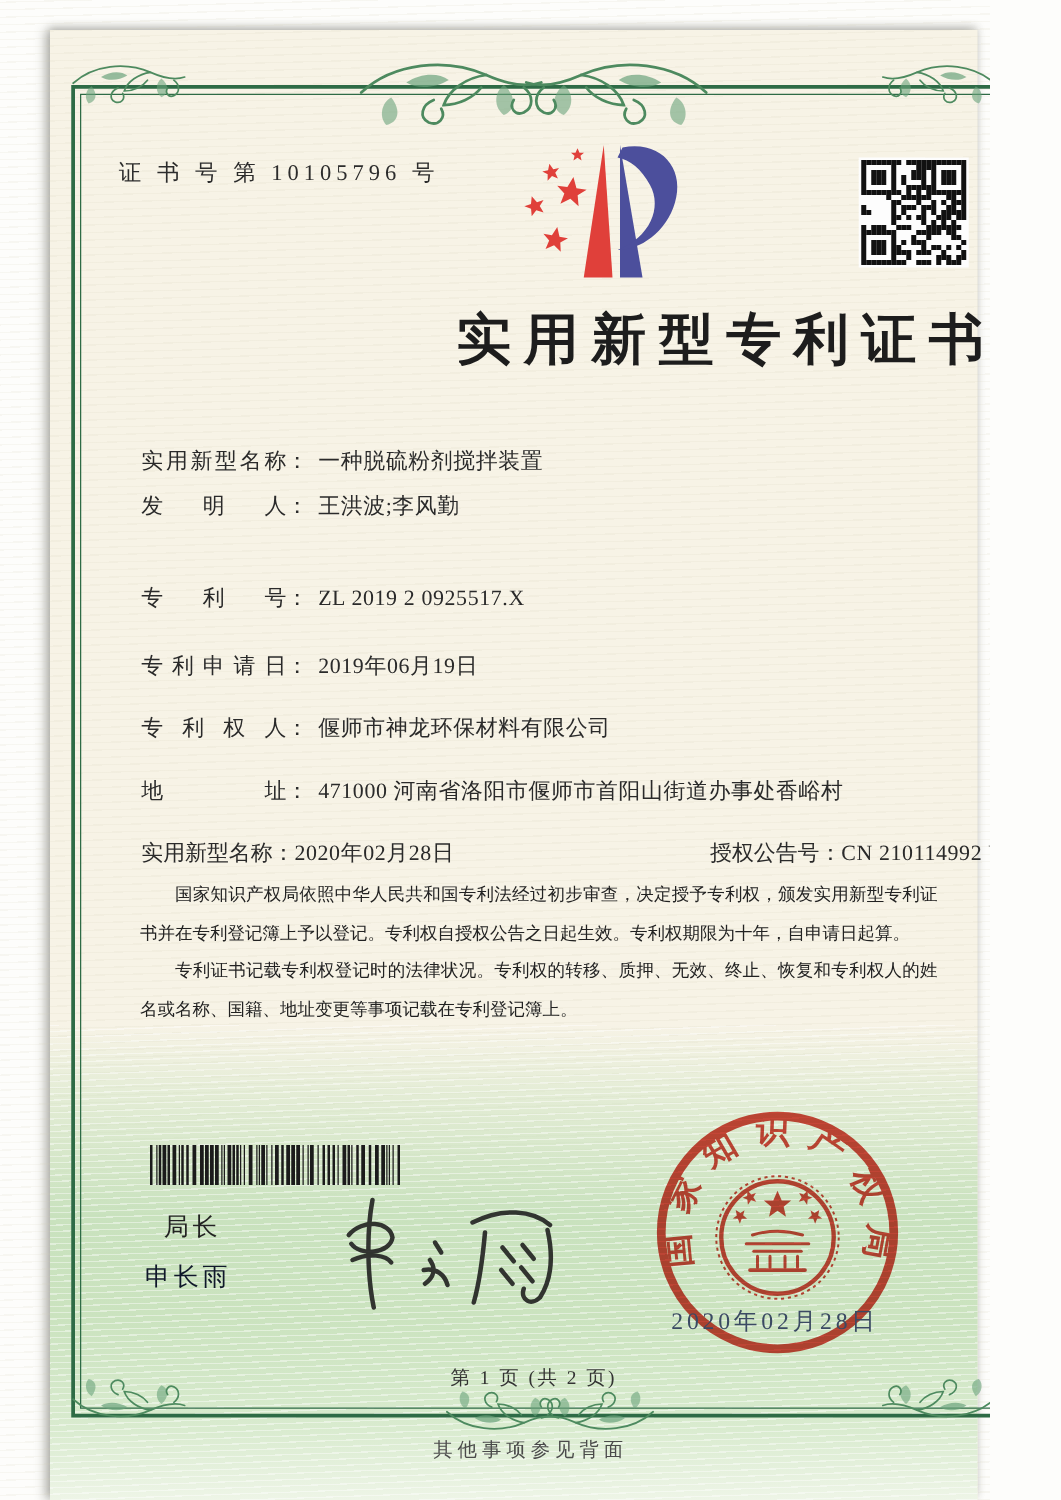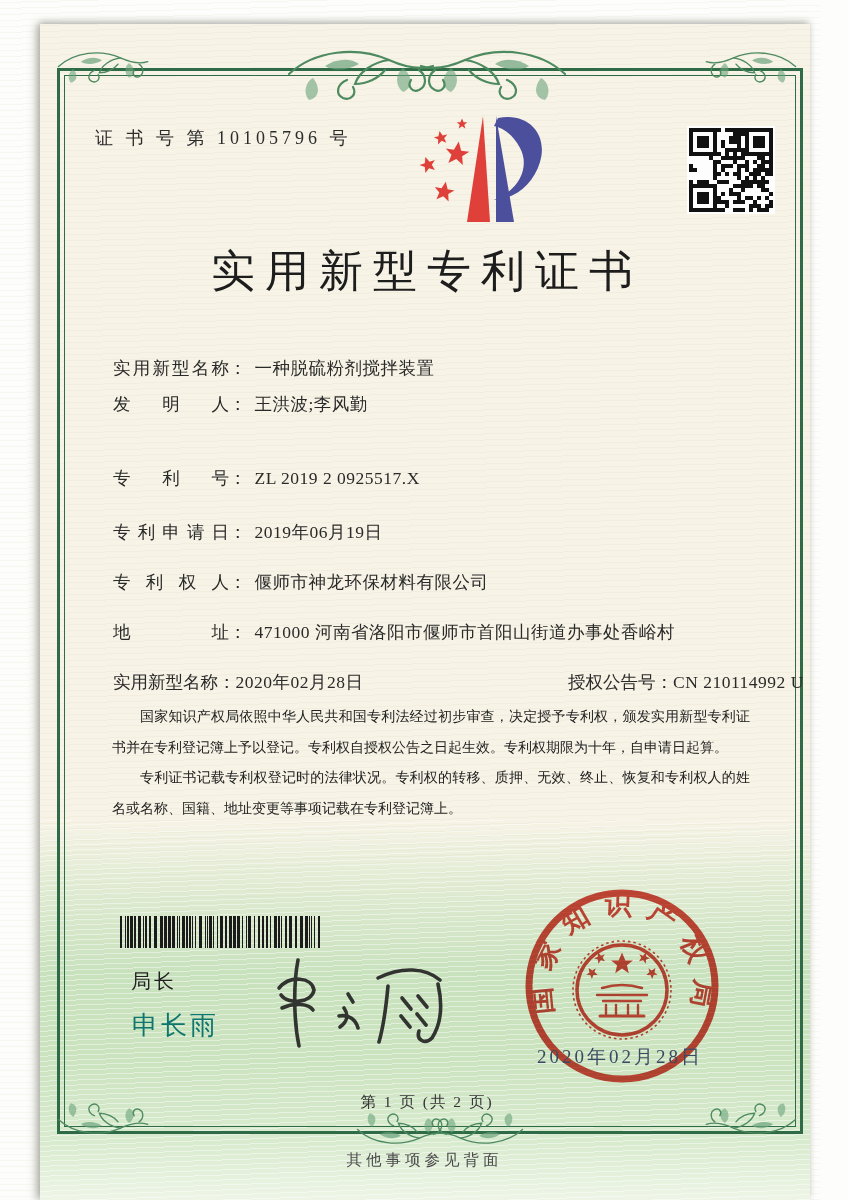--- a/index.html
+++ b/index.html
@@ -1,56 +1,56 @@
 <!DOCTYPE html>
 <html><head>
 <meta charset="utf-8">
 <style>
   html,body{margin:0;padding:0;}
   body{width:849px;height:1200px;background:#fdfdfb;font-family:"Liberation Serif","DejaVu Serif",serif;}
-  .page{position:relative;width:792px;height:1200px;overflow:hidden;padding-left:28px;}
+  .page{position:relative;width:792px;height:1200px;overflow:hidden;}
   .paper{position:absolute;left:40px;top:24px;right:10px;bottom:0;
          background:#f7f3e6;
          box-shadow:-4px 0 8px rgba(60,60,50,.35), 0 -3px 6px rgba(60,60,50,.18);}
   .paper-texture{position:absolute;inset:0;
      background:repeating-linear-gradient(-1.5deg, rgba(210,205,180,.14) 0 1px, transparent 1px 6px);}
   .green-band{position:absolute;left:40px;right:10px;top:820px;height:380px;
      background:linear-gradient(to bottom, rgba(207,230,197,0) 0%, rgba(203,228,192,.45) 15%,
         rgba(193,223,183,.85) 40%, #cbe3bf 62%, #d9ebcf 85%, #eef5e7 100%);}
   .green-waves{position:absolute;left:40px;right:10px;top:820px;height:380px;
      background:repeating-linear-gradient(-2deg, rgba(255,255,255,.55) 0 1px, transparent 1px 5px);
      opacity:.8;}
   .frame{position:absolute;left:57px;top:68px;width:740px;height:1060px;
      border:3px solid #2e6b46;}
   .frame-inner{position:absolute;inset:4px;border:1px solid #2e6b46;}
   .cert-no{position:absolute;left:95px;top:126px;font-size:18px;letter-spacing:4px;color:#2c2c2c;}
   .logo{position:absolute;left:362px;top:110px;width:190px;height:128px;}
   .qr{position:absolute;left:687px;top:126px;width:88px;height:88px;background:#fdfdfd;
       display:grid;grid-template-columns:repeat(21,1fr);grid-template-rows:repeat(21,1fr);padding:2px;box-sizing:border-box;}
   .qr div{width:100%;height:100%;}
   .qr .on{background:#111;}
-  .title{position:absolute;left:57px;top:242px;width:740px;text-align:center;
-     font-size:44px;font-weight:normal;letter-spacing:10px;color:#1d1d1d;}
+  .title{position:absolute;left:57px;top:242px;width:740px;text-align:right;
+     font-size:44px;font-weight:bold;letter-spacing:10px;color:#1d1d1d;}
   .frow{position:absolute;left:113px;font-size:17.5px;color:#2a2a2a;white-space:nowrap;}
   .flabel{display:inline-block;width:116px;text-align:justify;text-align-last:justify;vertical-align:bottom;font-family:Liberation Mono, monospace;}
   .fcolon{display:inline-block;margin-right:8px;}
   .fvalue{letter-spacing:.5px;}
   .grant-right{position:absolute;left:455px;top:0;}
   .body-text{position:absolute;left:112px;top:702px;width:638px;font-size:14px;
      line-height:30.5px;color:#222;text-align:justify;}
   .body-text p{margin:0;text-indent:2em;}
   .barcode{position:absolute;left:120px;top:916px;height:32px;display:flex;align-items:stretch;}
   .barcode i{display:block;background:#1b1b1b;}
   .seal{position:absolute;left:522px;top:886px;width:200px;height:200px;
      mix-blend-mode:multiply;opacity:.93;}
   .seal-date{position:absolute;left:505px;top:1044px;width:230px;text-align:center;
      font-size:19px;letter-spacing:3px;color:#3b4a63;z-index:6;}
   .official-title{position:absolute;left:131px;top:968px;font-size:20px;letter-spacing:3px;color:#222;
      font-family:"Liberation Sans","DejaVu Sans",sans-serif;}
-  .official-name{position:absolute;left:132px;top:1008px;font-size:26px;letter-spacing:3px;color:#0f766e;
+  .official-name{position:absolute;left:116px;top:1008px;font-size:20px;letter-spacing:3px;color:#0f172a;
      font-family:"Liberation Sans","DejaVu Sans",sans-serif;}
   .signature{position:absolute;left:252px;top:946px;width:220px;height:110px;}
   .page-num{position:absolute;left:57px;top:1092px;width:740px;text-align:center;
      font-size:15.5px;letter-spacing:2px;color:#333;}
   .back-note{position:absolute;left:0;top:1150px;width:849px;text-align:center;
      font-size:15.5px;letter-spacing:4px;color:#4a4a4a;}
   .ornament{position:absolute;z-index:3;}
 </style>
 </head>
 <body>

